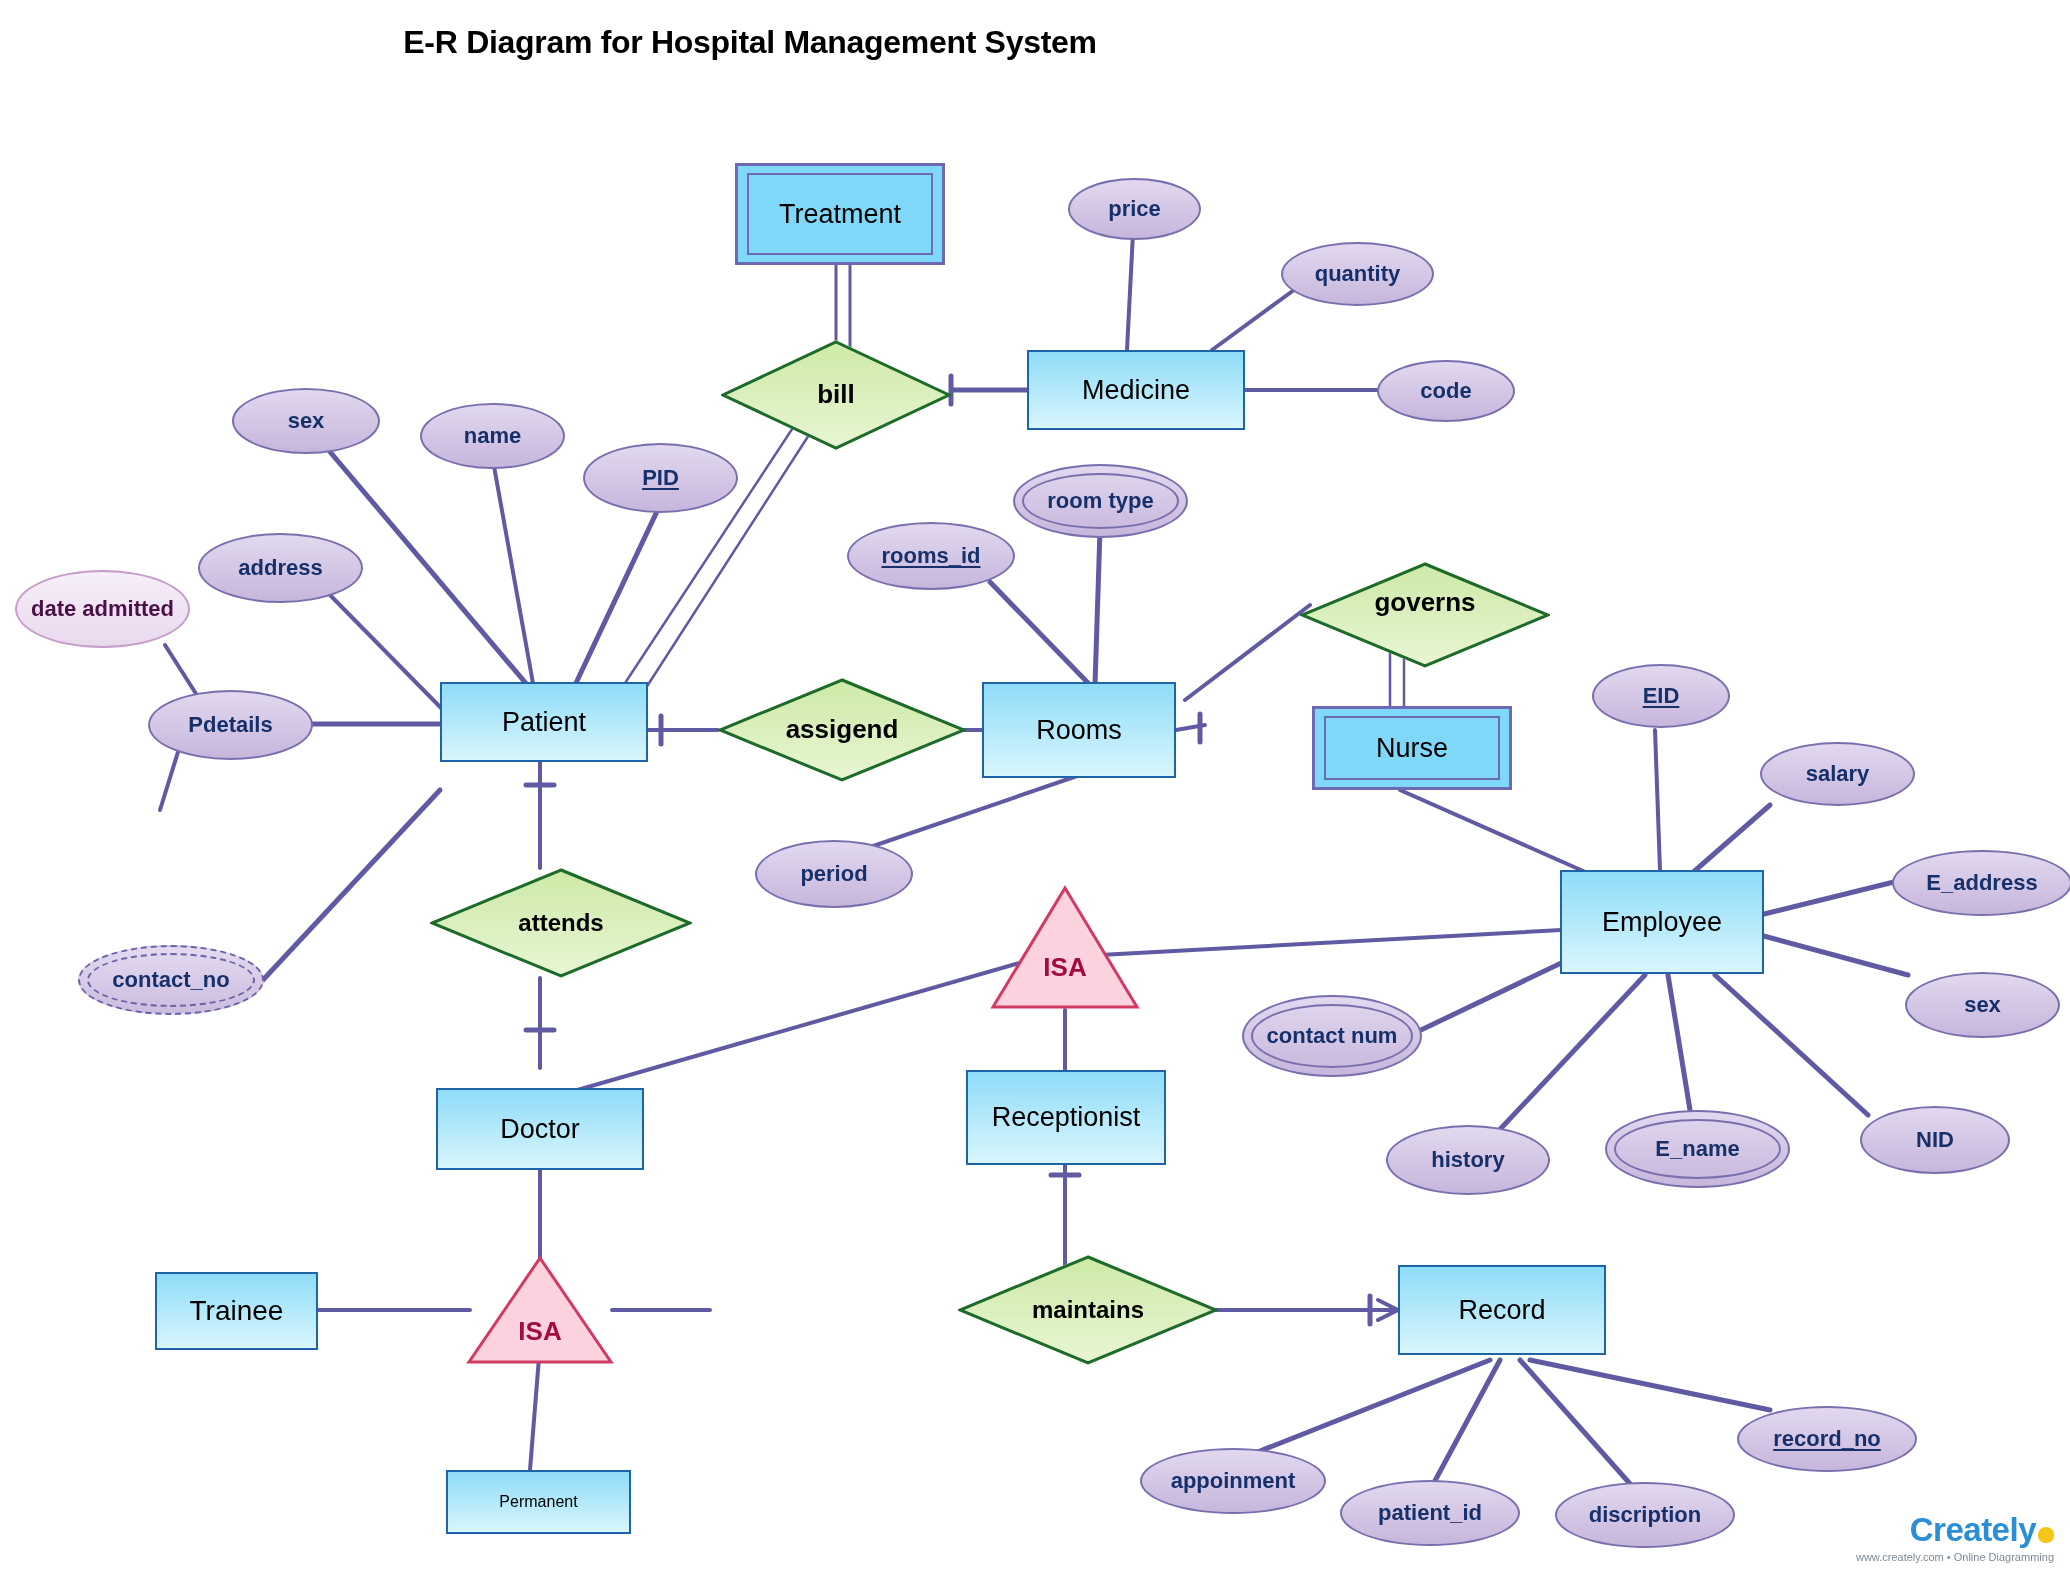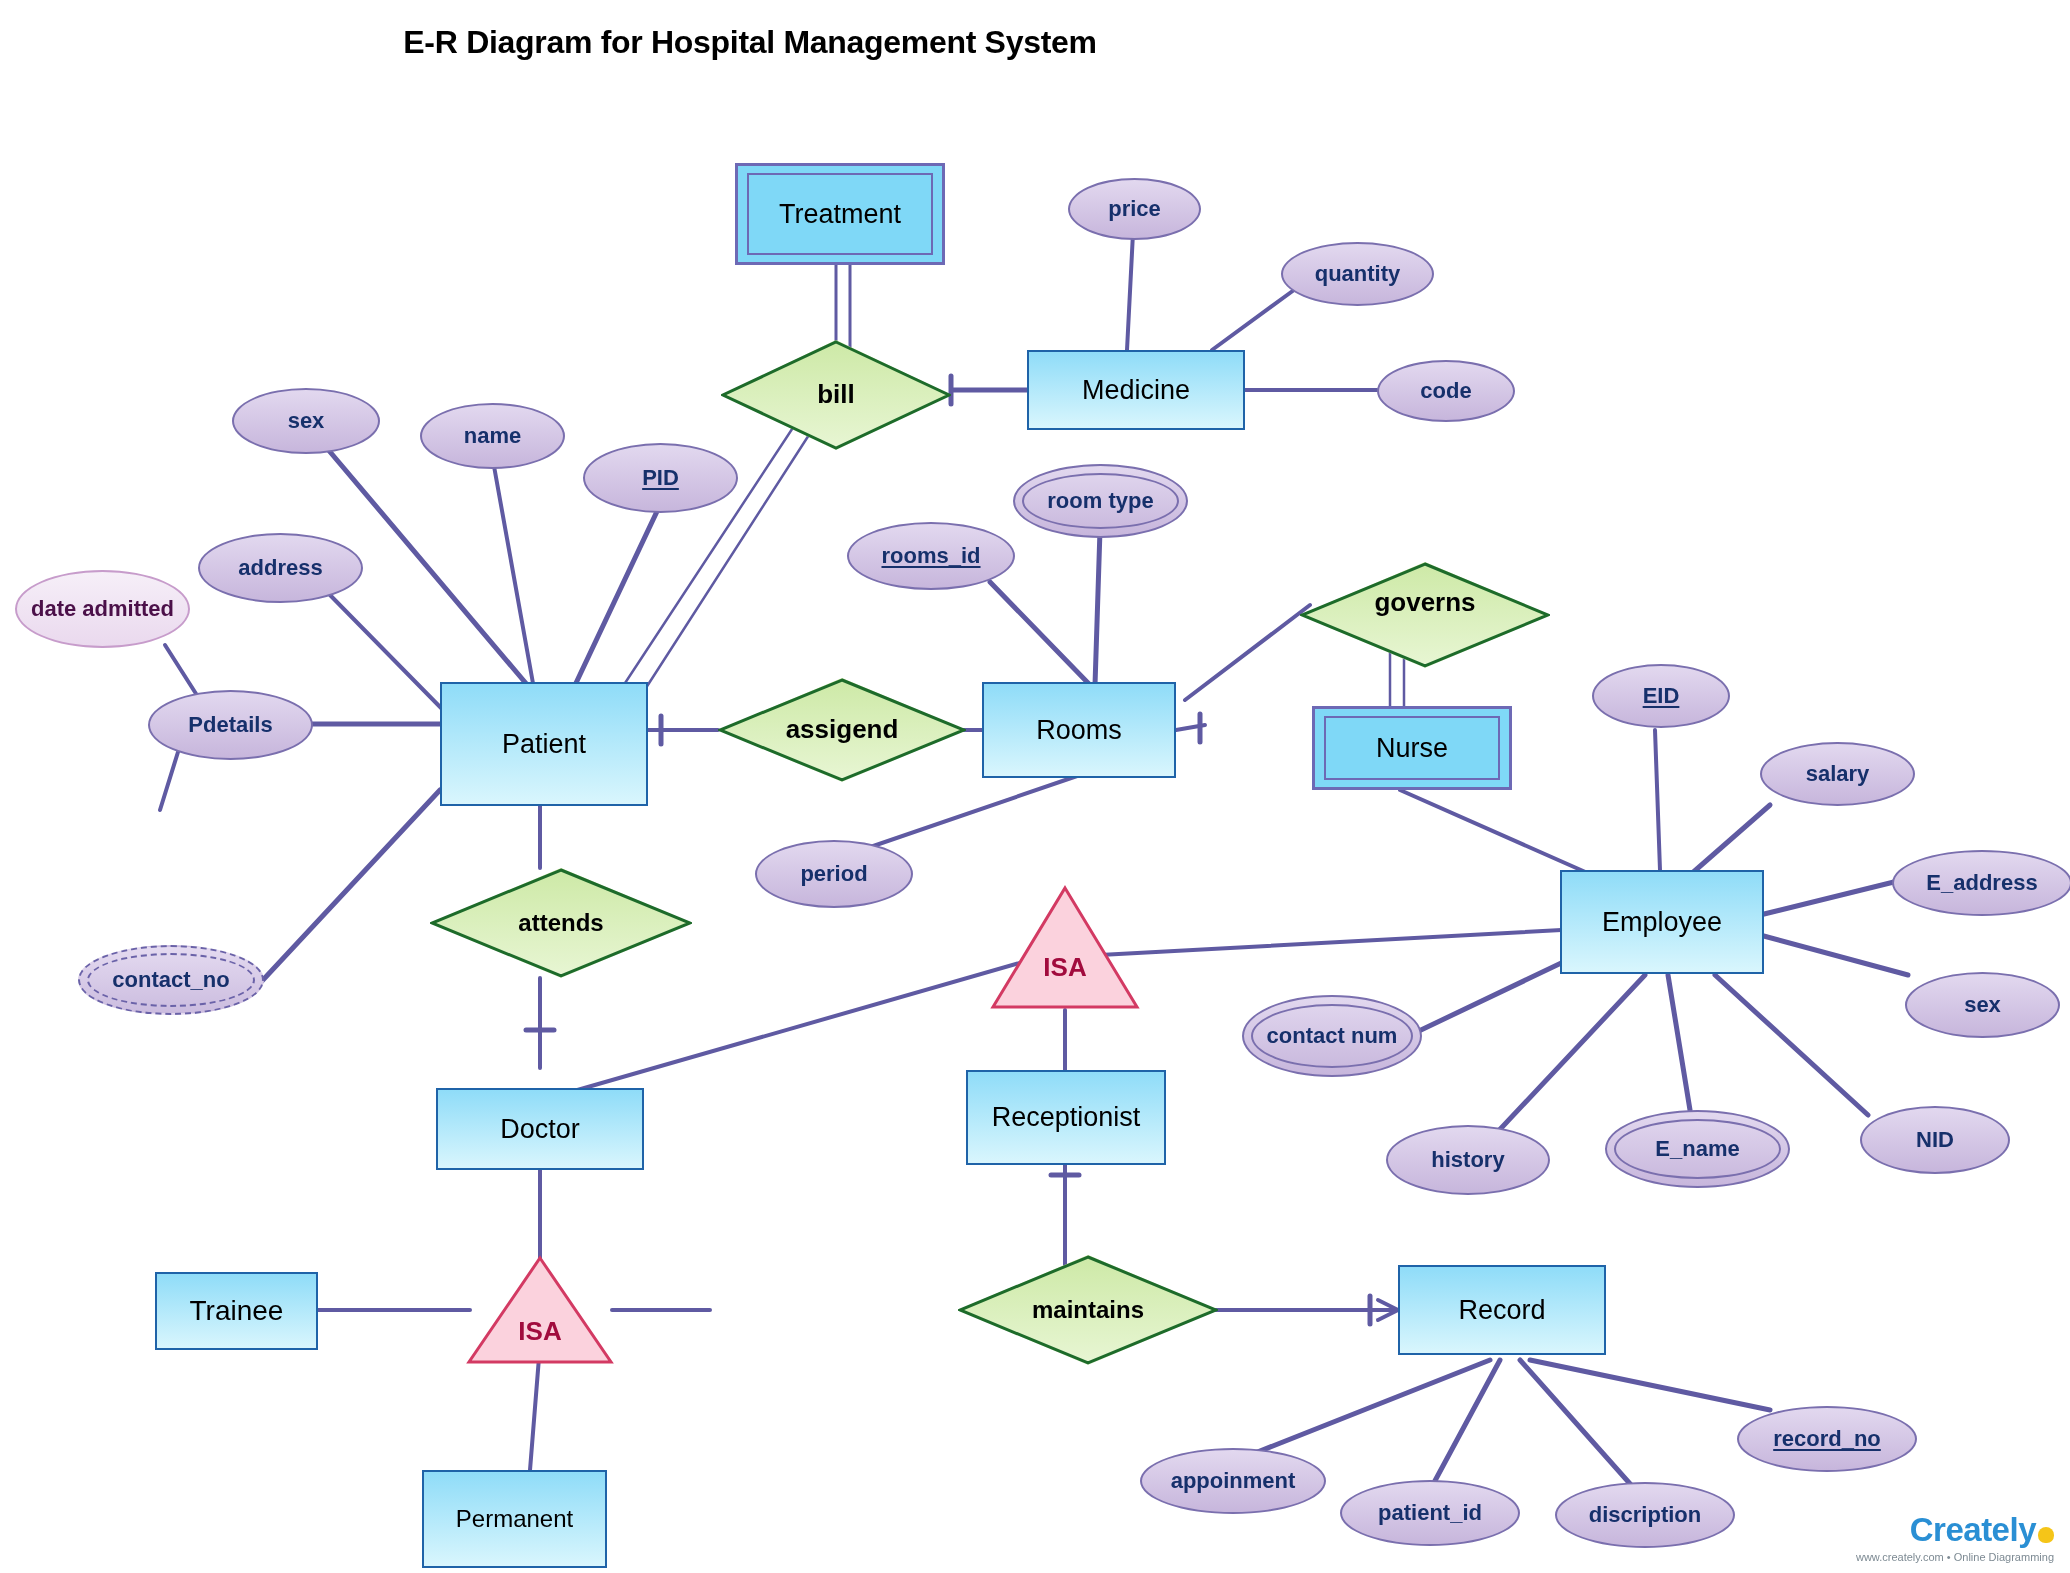--- a/index.html
+++ b/index.html
@@ -198,21 +198,21 @@
   <div class="entity weak" style="left:735px;top:163px;width:210px;height:102px;">
     <div class="inner">
         <span>Treatment</span>
       </div>
   </div>
 
   <div class="entity" style="left:1027px;top:350px;width:218px;height:80px;">
     <span>Medicine</span>
   </div>
 
-  <div class="entity" style="left:440px;top:682px;width:208px;height:124px;">
+  <div class="entity" style="left:440px;top:682px;width:208px;height:80px;">
     <span>Patient</span>
   </div>
 
   <div class="entity" style="left:982px;top:682px;width:194px;height:96px;">
     <span>Rooms</span>
   </div>
 
   <div class="entity weak" style="left:1312px;top:706px;width:200px;height:84px;">
     <div class="inner">
         <span>Nurse</span>
@@ -233,21 +233,21 @@
 
   <div class="entity" style="left:1398px;top:1265px;width:208px;height:90px;">
     <span>Record</span>
   </div>
 
   <div class="entity" style="left:155px;top:1272px;width:163px;height:78px;font-size:28px;">
     <span>Trainee</span>
   </div>
 
 
-  <div class="entity" style="left:422px;top:1470px;width:185px;height:98px;font-size:24px;">
+  <div class="entity" style="left:446px;top:1470px;width:185px;height:64px;font-size:16px;">
     <span>Permanent</span>
   </div>
 
   <div class="rel" style="left:721px;top:340px;width:230px;height:110px;">
     <div class="dshape"></div>
     <svg class="dborder" viewBox="0 0 230 110" preserveAspectRatio="none">
       <polygon points="115,2 228,55 115,108 2,55" fill="none" stroke="#1d6b2a" stroke-width="3"></polygon>
     </svg>
     <div class="rlabel">bill</div>
   </div>

